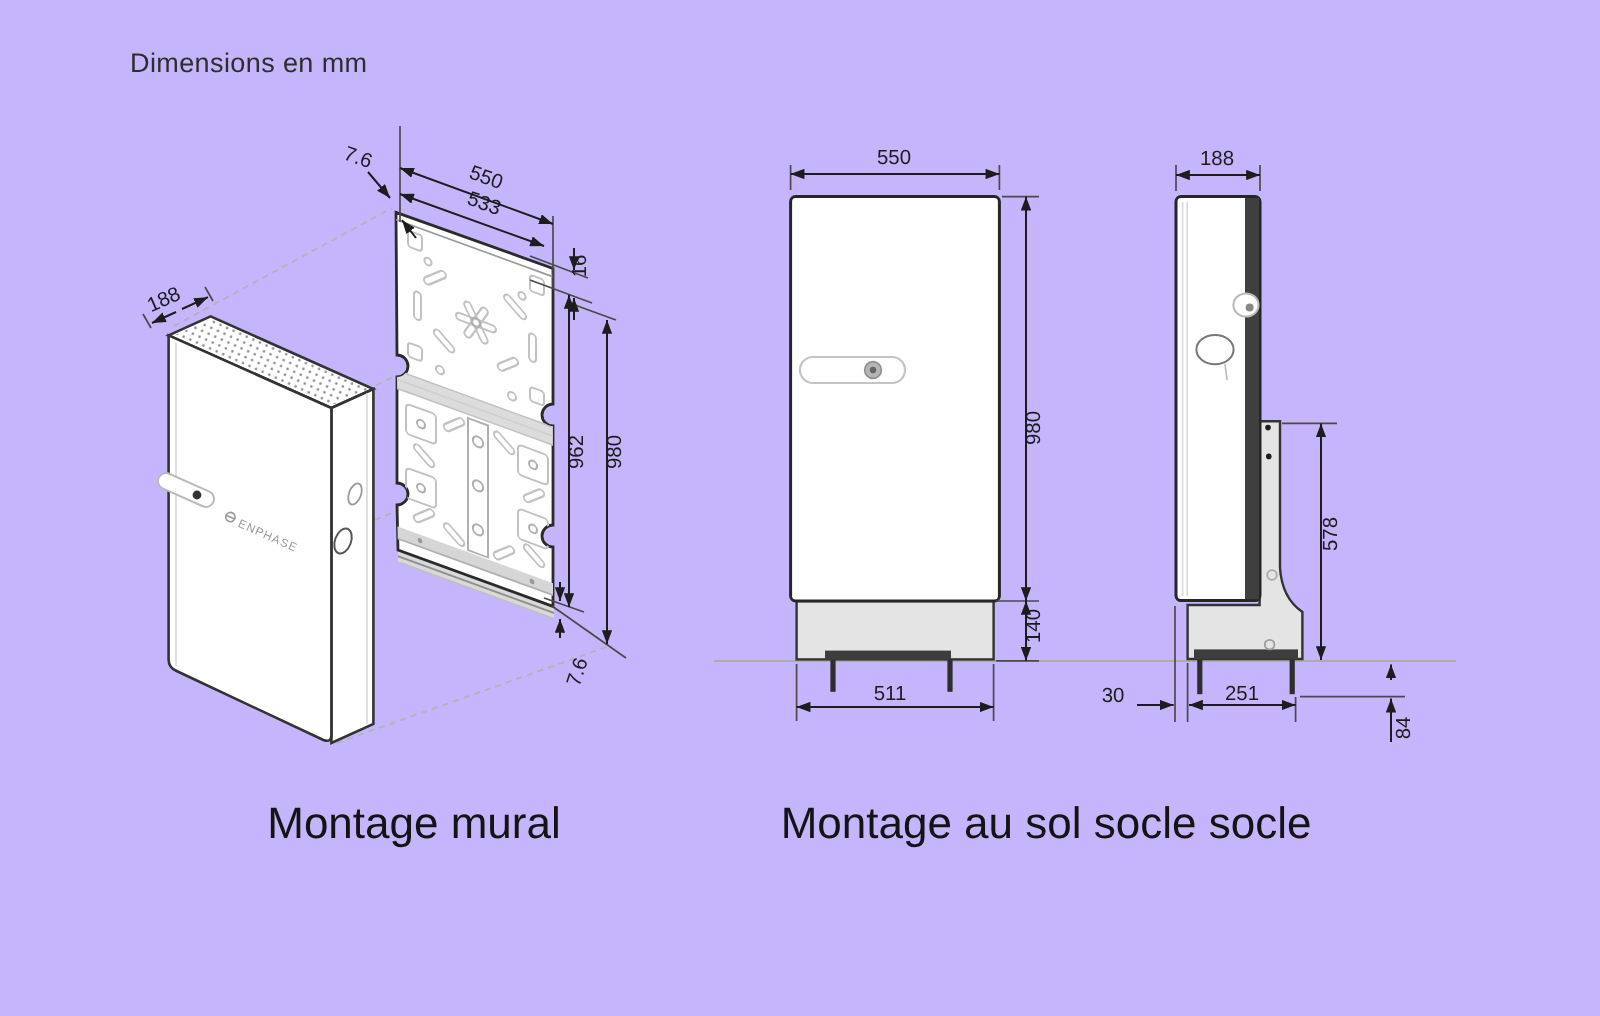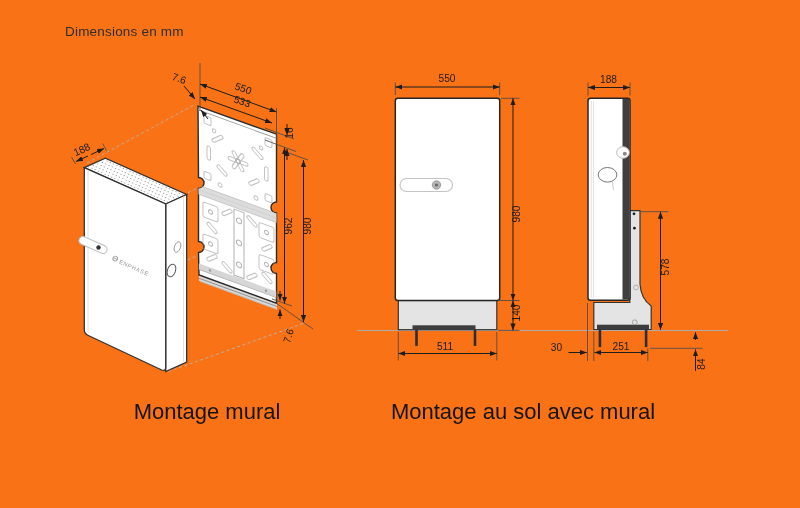--- a/index.html
+++ b/index.html
@@ -1,16 +1,16 @@
 <!DOCTYPE html>
 <html><head>
 <meta charset="utf-8">
 <style>
   html,body{margin:0;padding:0;background:#ffffff;}
-  .canvas{position:relative;width:800px;height:508px;background:#f97316;overflow:hidden;
+  .canvas{position:relative;width:800px;height:508px;background:#c4b5fd;overflow:hidden;
           font-family:"Liberation Sans",sans-serif;}
   .page-title{position:absolute;left:65px;top:24px;font-size:13.5px;color:#2e2e2e;letter-spacing:.2px;}
   .caption{position:absolute;top:399px;font-size:22px;color:#141414;text-align:center;}
   .caption.wall{left:87px;width:240px;}
   .caption.floor{left:382px;width:282px;}
   svg{position:absolute;left:0;top:0;}
   .dl{font-family:"Liberation Sans",sans-serif;font-size:10.2px;fill:#1c1c1c;text-anchor:middle;}
   .ext{stroke:#4a4a4a;stroke-width:.85;fill:none;}
   .dim{stroke:#1d1d1d;stroke-width:1;fill:none;}
   .dash{stroke:#b3b3b3;stroke-width:.9;stroke-dasharray:3 2.6;fill:none;}
@@ -261,14 +261,14 @@
 
         <line class="ext" x1="650" y1="348.3" x2="702.5" y2="348.3"></line>
         <line class="dim" x1="695.5" y1="340" x2="695.5" y2="332.2" marker-end="url(#ah)"></line>
         <line class="dim" x1="695.5" y1="371" x2="695.5" y2="349.3" marker-end="url(#ah)"></line>
         <text class="dl" x="702" y="367" transform="rotate(-90 702 364)">84</text>
       </g>
     </g>
   </svg>
 
   <div class="caption wall">Montage mural</div>
-  <div class="caption floor">Montage au sol avec mural</div>
+  <div class="caption floor">Montage au sol socle socle</div>
 </div>
 
 </body></html>

